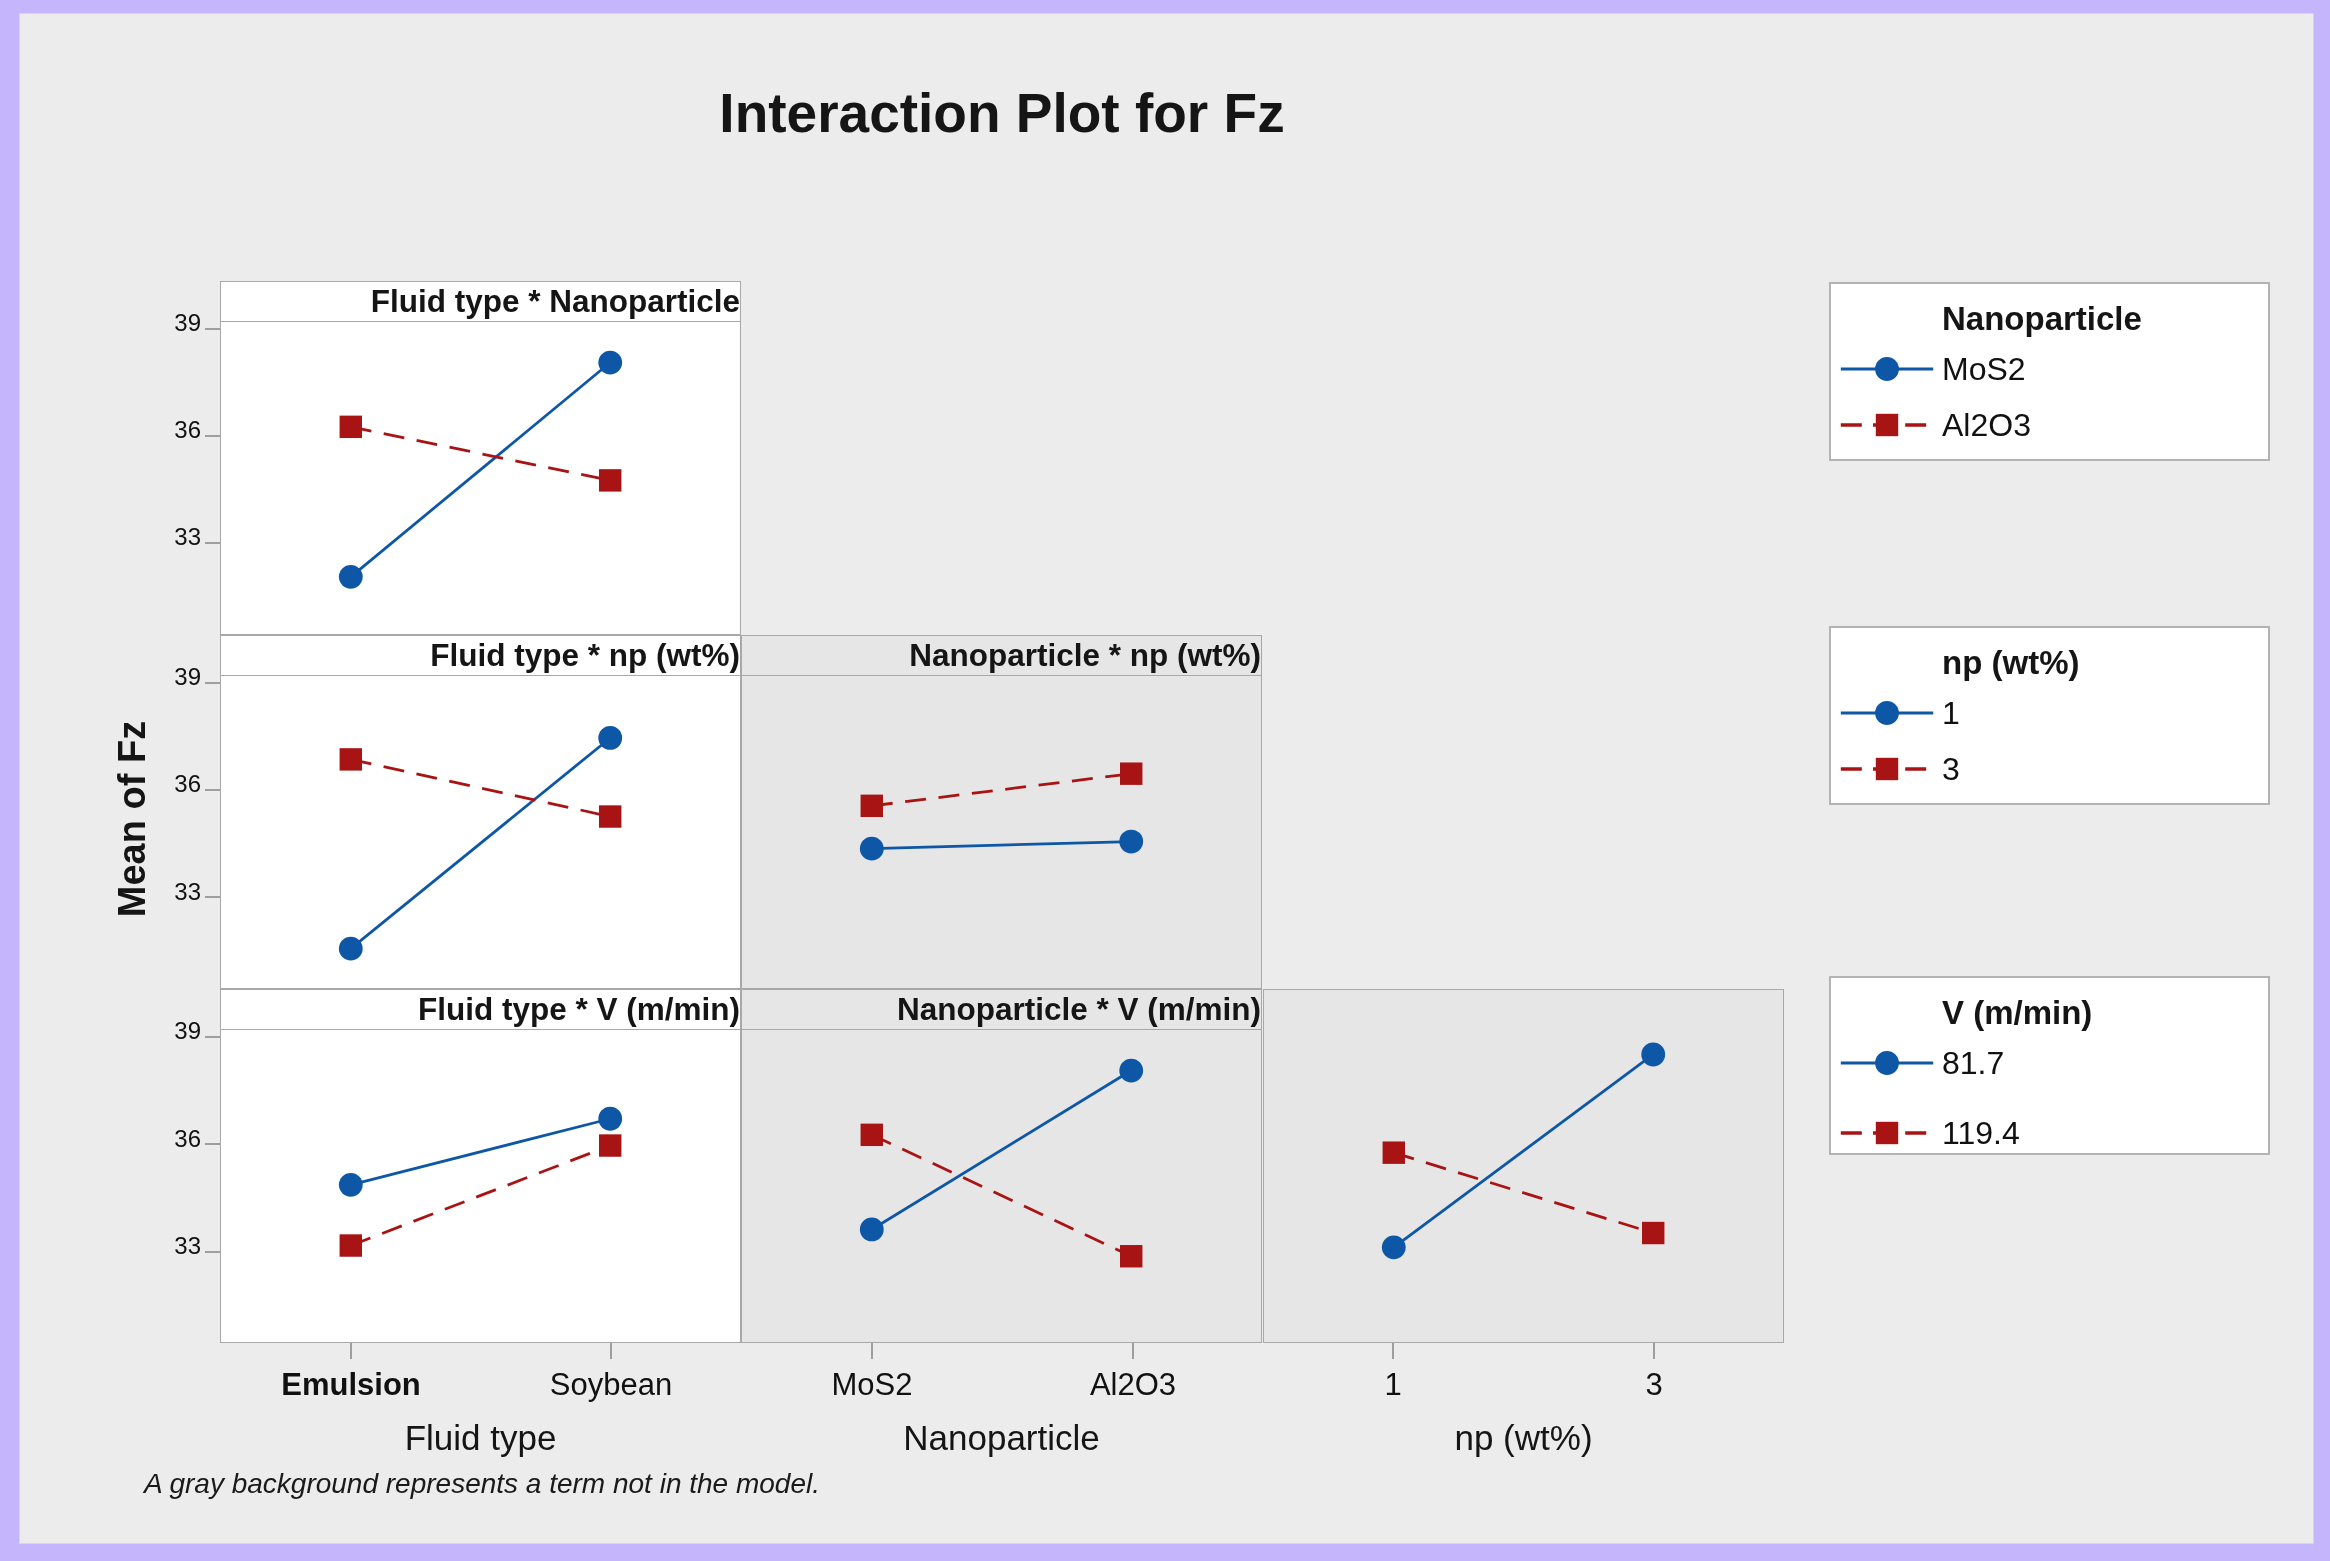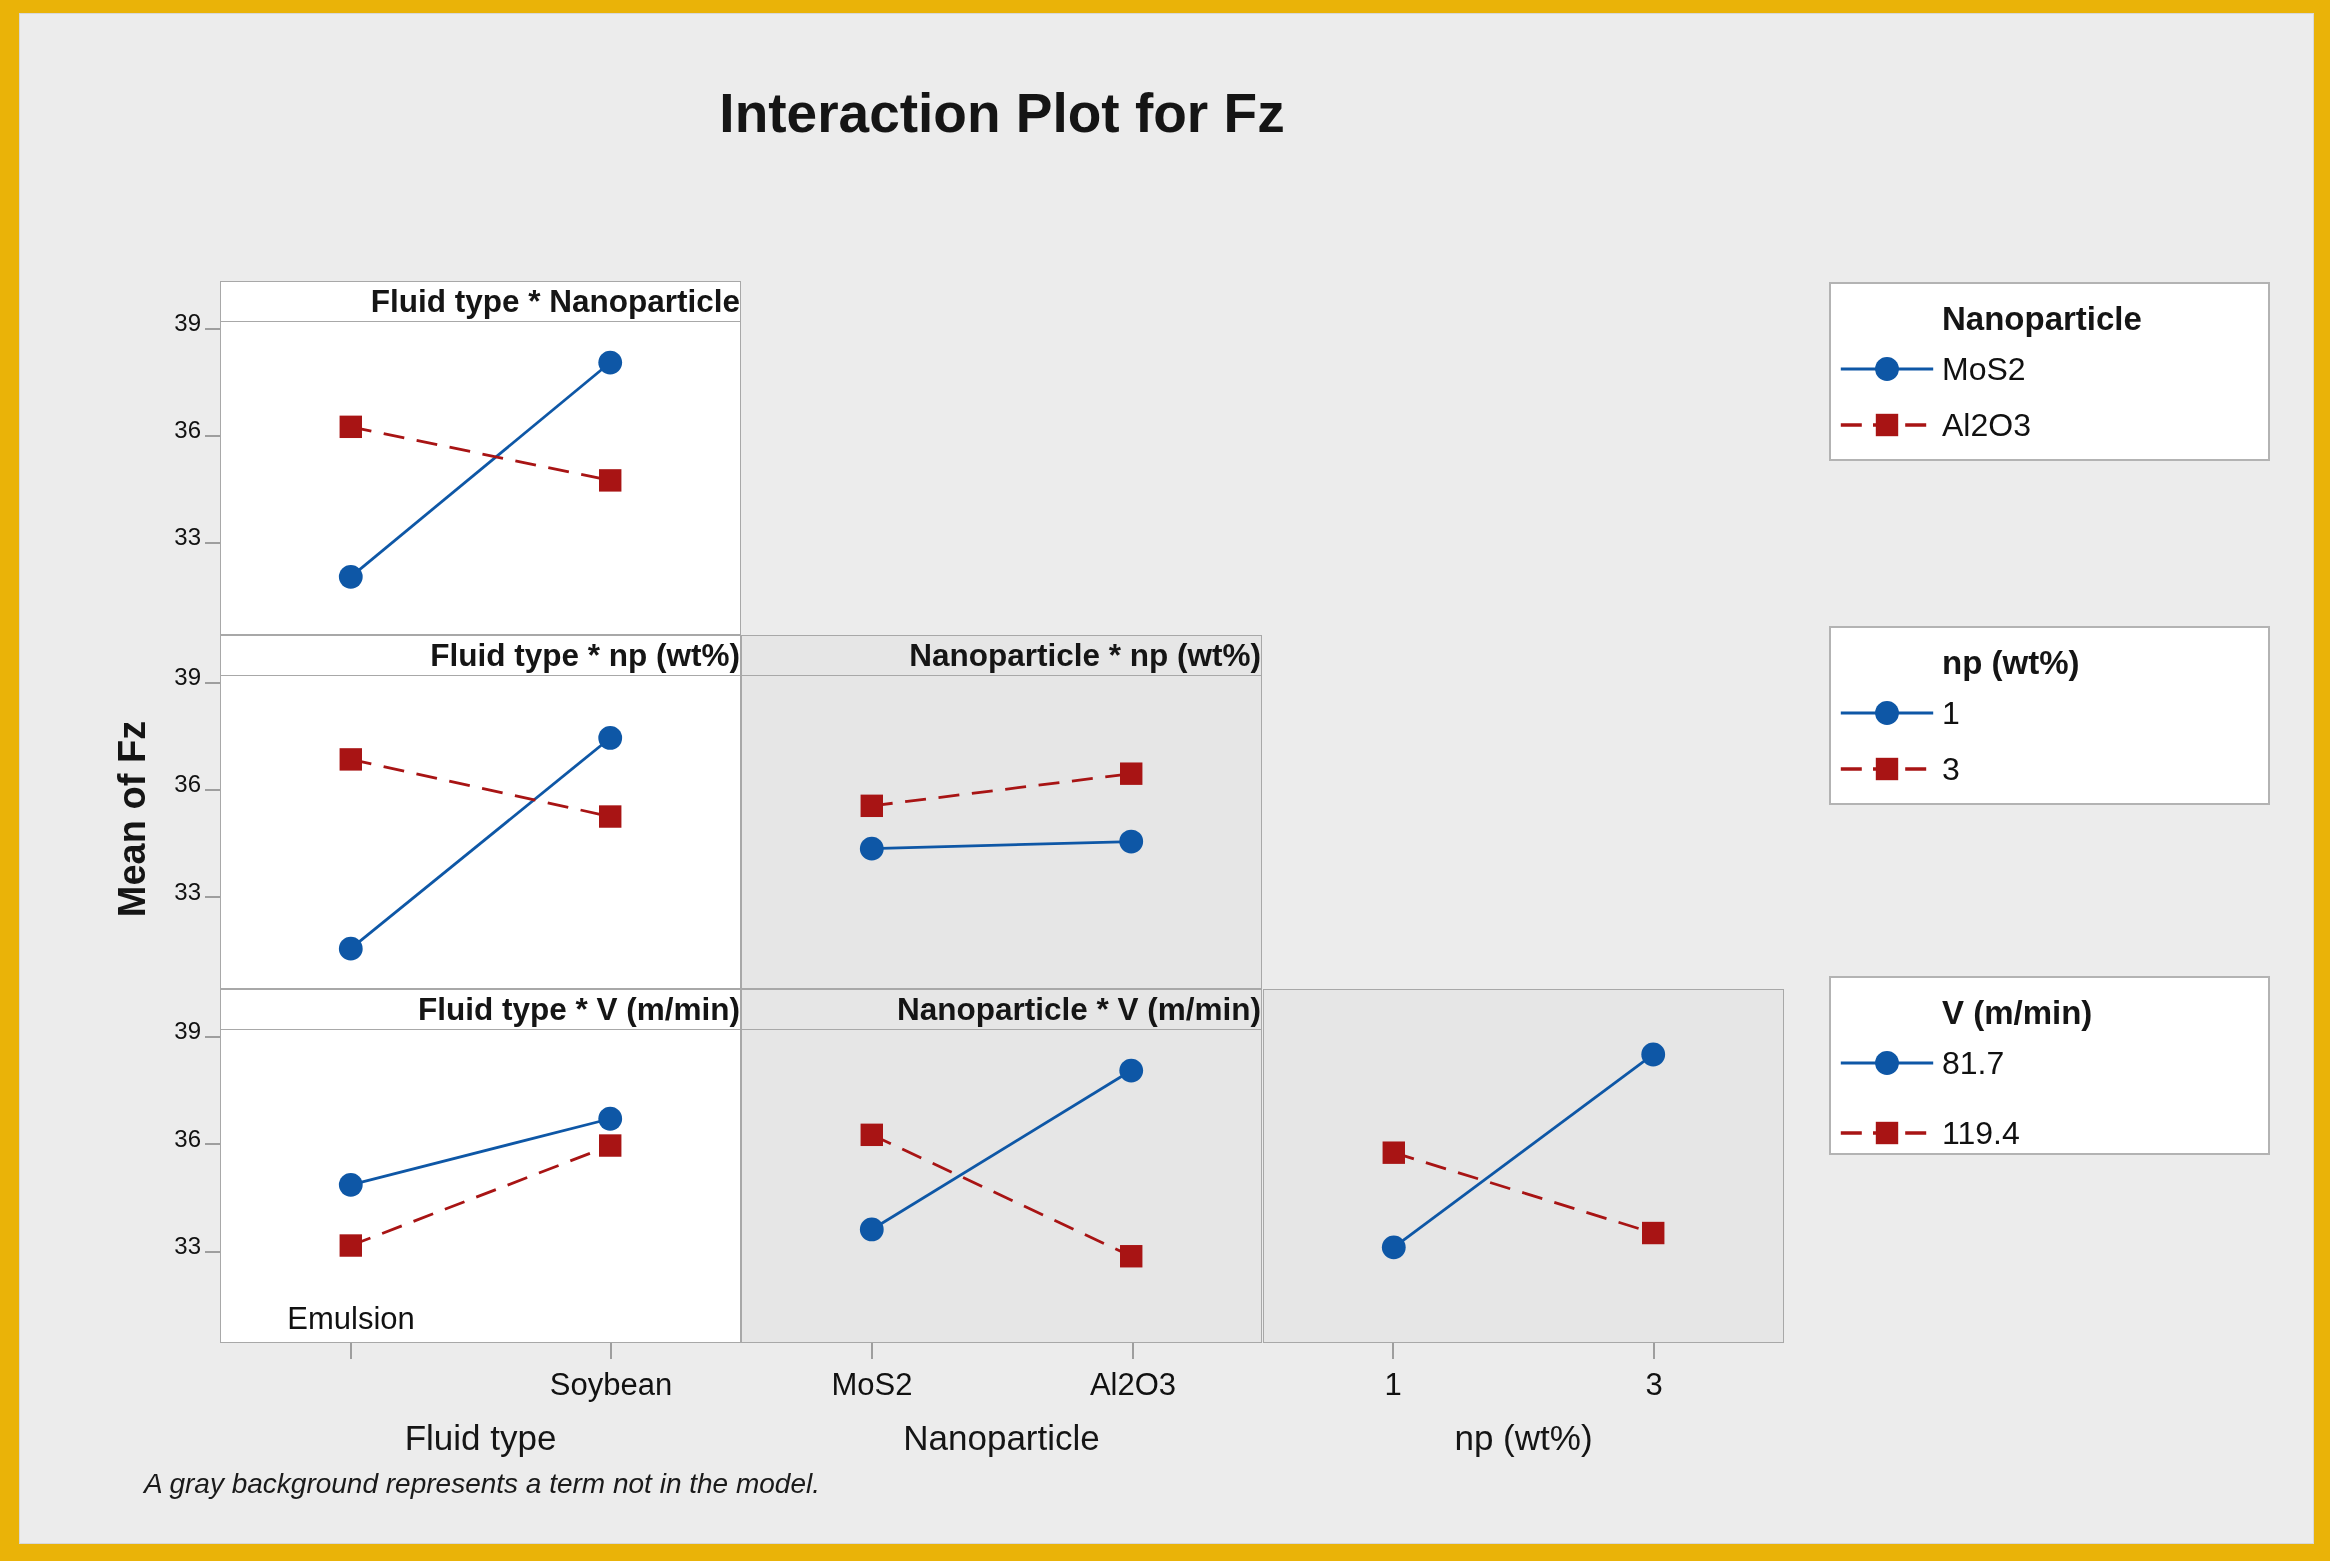--- a/index.html
+++ b/index.html
@@ -1,16 +1,16 @@
 <!DOCTYPE html>
 <html style="font-size:11.2px"><head>
 <meta charset="utf-8">
 <style>
   html,body{margin:0;padding:0;background:#ffffff;}
-  #figure{position:relative;width:2330px;height:1561px;background:#eab308;
+  #figure{position:relative;width:2330px;height:1561px;background:#c4b5fd;
           font-family:"Liberation Sans", sans-serif;color:#111;}
   #canvas{position:absolute;left:19px;top:13.3px;width:2295px;height:1531px;
           background:#ececec;border:0.7px solid #d8d8d8;box-sizing:border-box;}
   .abs{position:absolute;}
   #chart-title{left:200px;width:1564px;top:67px;text-align:center;
                font-size:55px;font-weight:700;color:#151515;letter-spacing:0px;}
   #chart-subtitle{left:200px;width:1564px;top:160px;text-align:center;
                font-size:39px;font-weight:700;color:#151515;}
   #y-axis-title{left:21px;top:700px;width:420px;text-align:center;
                transform:rotate(-90deg);transform-origin:left top;
@@ -132,21 +132,21 @@
         <div class="ytick-dash" style="left: 185px; top: 775px; width: 15.4px;"></div>
         <div class="ytick-label" style="left: 97px; top: 864px;">33</div>
         <div class="ytick-dash" style="left: 185px; top: 882px; width: 15.4px;"></div>
         <div class="ytick-label" style="left: 97px; top: 1003px;">39</div>
         <div class="ytick-dash" style="left: 185px; top: 1022px; width: 15.4px;"></div>
         <div class="ytick-label" style="left: 97px; top: 1111px;">36</div>
         <div class="ytick-dash" style="left: 185px; top: 1129px; width: 15.4px;"></div>
         <div class="ytick-label" style="left: 97px; top: 1218px;">33</div>
         <div class="ytick-dash" style="left: 185px; top: 1237px; width: 15.4px;"></div>
         <div class="xtick-stub" style="left: 330px; top: 1329px; height: 15.4px;"></div>
-        <div class="xcat-label" style="left: 205px; top: 1287px; width: 252px;">Emulsion</div>
+        <div class="xcat-label" style="left: 205px; top: 1353px; width: 252px; font-weight: bold;">Emulsion</div>
         <div class="xtick-stub" style="left: 590px; top: 1329px; height: 15.4px;"></div>
         <div class="xcat-label" style="left: 465px; top: 1353px; width: 252px;">Soybean</div>
         <div class="x-axis-title" style="left: 200px; top: 1404px; width: 521px;">Fluid type</div>
         <div class="xtick-stub" style="left: 851px; top: 1329px; height: 15.4px;"></div>
         <div class="xcat-label" style="left: 726px; top: 1353px; width: 252px;">MoS2</div>
         <div class="xtick-stub" style="left: 1112px; top: 1329px; height: 15.4px;"></div>
         <div class="xcat-label" style="left: 987px; top: 1353px; width: 252px;">Al2O3</div>
         <div class="x-axis-title" style="left: 721px; top: 1404px; width: 521px;">Nanoparticle</div>
         <div class="xtick-stub" style="left: 1372px; top: 1329px; height: 15.4px;"></div>
         <div class="xcat-label" style="left: 1247px; top: 1353px; width: 252px;">1</div>

